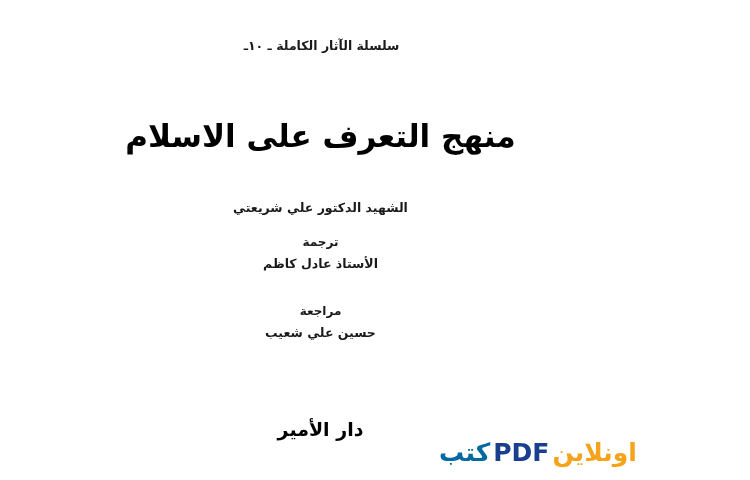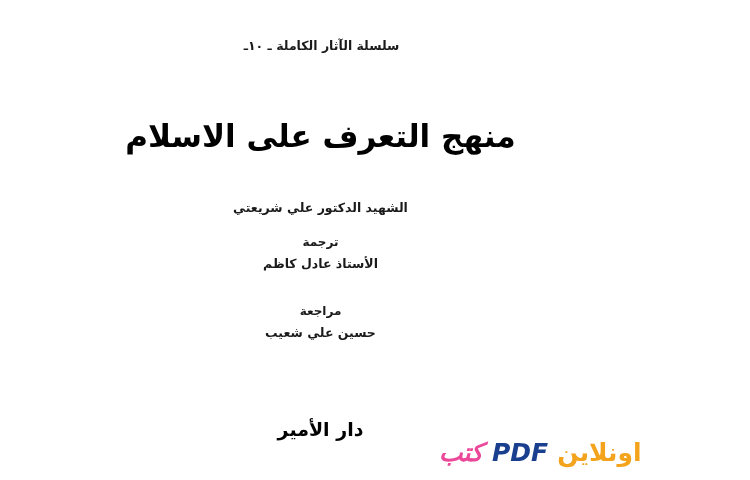--- a/index.html
+++ b/index.html
@@ -102,27 +102,25 @@
     direction: ltr;
   }
   .wm-line1 {
     font-size: 25px;
     font-weight: bold;
     line-height: 1.05;
     white-space: nowrap;
     letter-spacing: 0px;
   }
   .wm-kutub {
-    color: #ec4899;
-    font-style: italic;
+    color: #0369a1;
   }
   .wm-pdf {
     color: #1b3f8f;
-    margin: 0 9px;
-    font-style: italic;
+    margin: 0 3px;
   }
   .wm-online {
     color: #f4a31c;
   }
   .wm-line2 {
     margin-top: 2px;
     font-size: 13.5px;
     font-weight: bold;
     color: #1b3f8f;
     letter-spacing: 0.3px;

